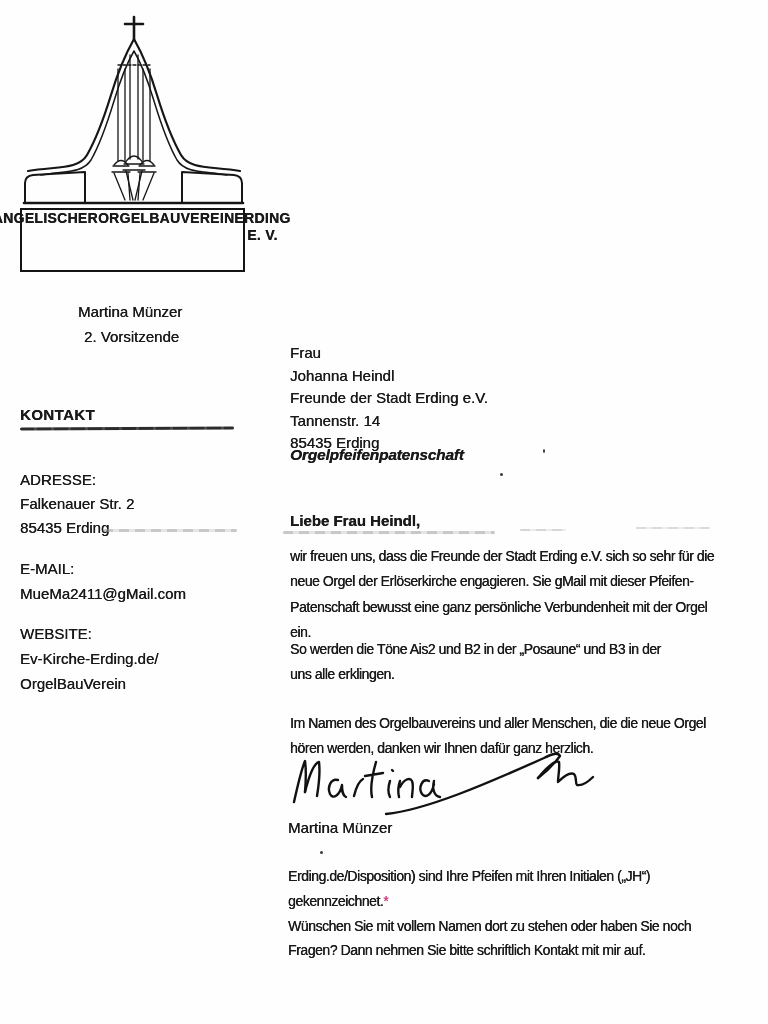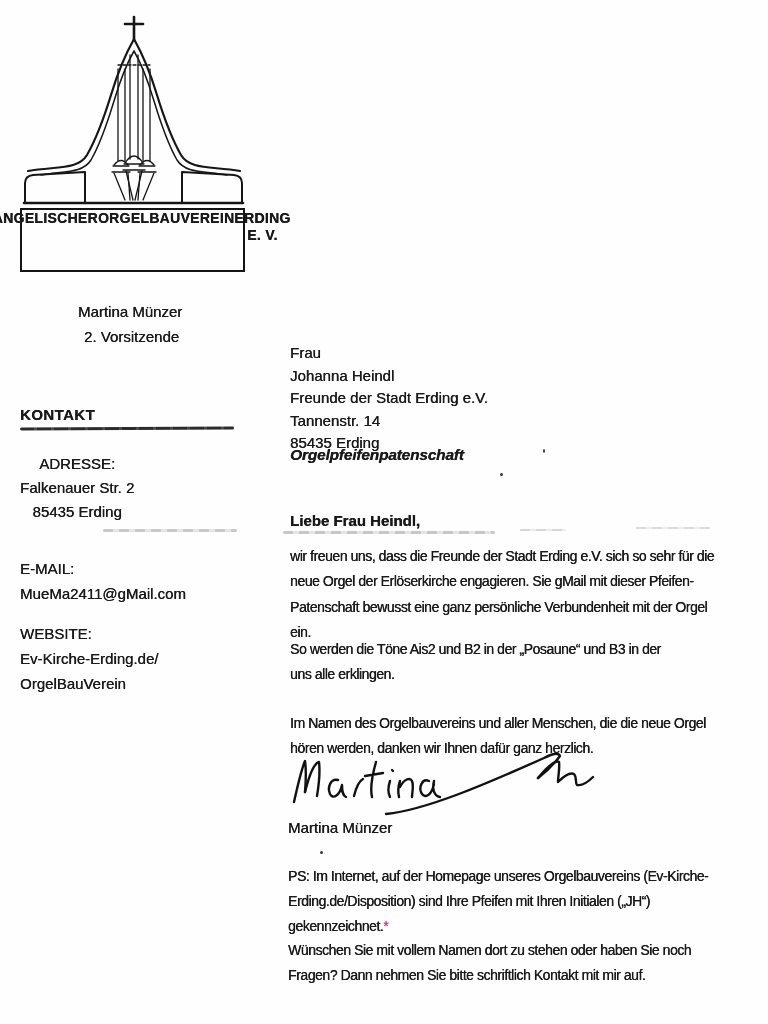--- a/index.html
+++ b/index.html
@@ -26,21 +26,21 @@
   .sender .role{padding-left:6px;}
   .recipient{left:290px;top:304px;font-size:15px;line-height:22.6px;margin-top:38px;}
   
   .contact-heading{left:20px;top:406px;font-size:15px;font-weight:bold;letter-spacing:0.4px;}
   .contact-underline{
     left:20px;top:427px;width:214px;height:3px;
     background:repeating-linear-gradient(90deg,#2c2c2c 0 14px,#4a4a4a 14px 17px);
     border-radius:2px;transform:rotate(-0.25deg);
   }
   .contact-block{font-size:15px;line-height:24px;}
-  .addr{left:20px;top:452px;text-align:center;}
+  .addr{left:20px;top:468px;}
   .email{left:20px;top:556px;line-height:25px;}
   .website{left:20px;top:621px;line-height:25px;}
   
   .subject{left:290px;top:446px;font-size:15.5px;font-weight:bold;font-style:italic;letter-spacing:-0.2px;}
   .salutation{left:290px;top:512px;font-size:15px;font-weight:bold;}
   .body-par{font-size:14px;letter-spacing:-0.45px;line-height:25.4px;white-space:nowrap;}
   .par1{left:290px;top:544px;}
   .par2{left:290px;top:637px;}
   .par3{left:290px;top:711px;}
   .signature-svg{position:absolute;left:286px;top:750px;width:336px;height:68px;}
@@ -177,21 +177,20 @@
     <path d="M143,31 C136,28 132,38 136,44 C140,49 146,44 148,34 M148,31 C146,39 148,46 154,47"></path>
 
     <path d="M100,64 C140,60 200,34 258,8 C266,4 272,2 274,6 C268,14 260,22 252,28"></path>
     <path d="M252,28 C262,16 270,10 273,12 C274,18 272,26 272,32 C278,26 284,22 288,24 C291,27 289,33 291,35 C296,36 302,32 307,27"></path>
   </svg>
 
   <div class="abs typed-name">Martina Münzer</div>
 
   <div class="abs ps">
     <div>
-        <div>PS: Im Internet, auf der Homepage unseres Orgelbauvereins (Ev-Kirche-</div>
         <div>Erding.de/Disposition) sind Ihre Pfeifen mit Ihren Initialen („JH“)</div>
       </div>
     <div><span>gekennzeichnet.</span><span class="pink">*</span></div>
     <div>
         <div>Wünschen Sie mit vollem Namen dort zu stehen oder haben Sie noch</div>
         <div>Fragen? Dann nehmen Sie bitte schriftlich Kontakt mit mir auf.</div>
       </div>
   </div>
 
 

